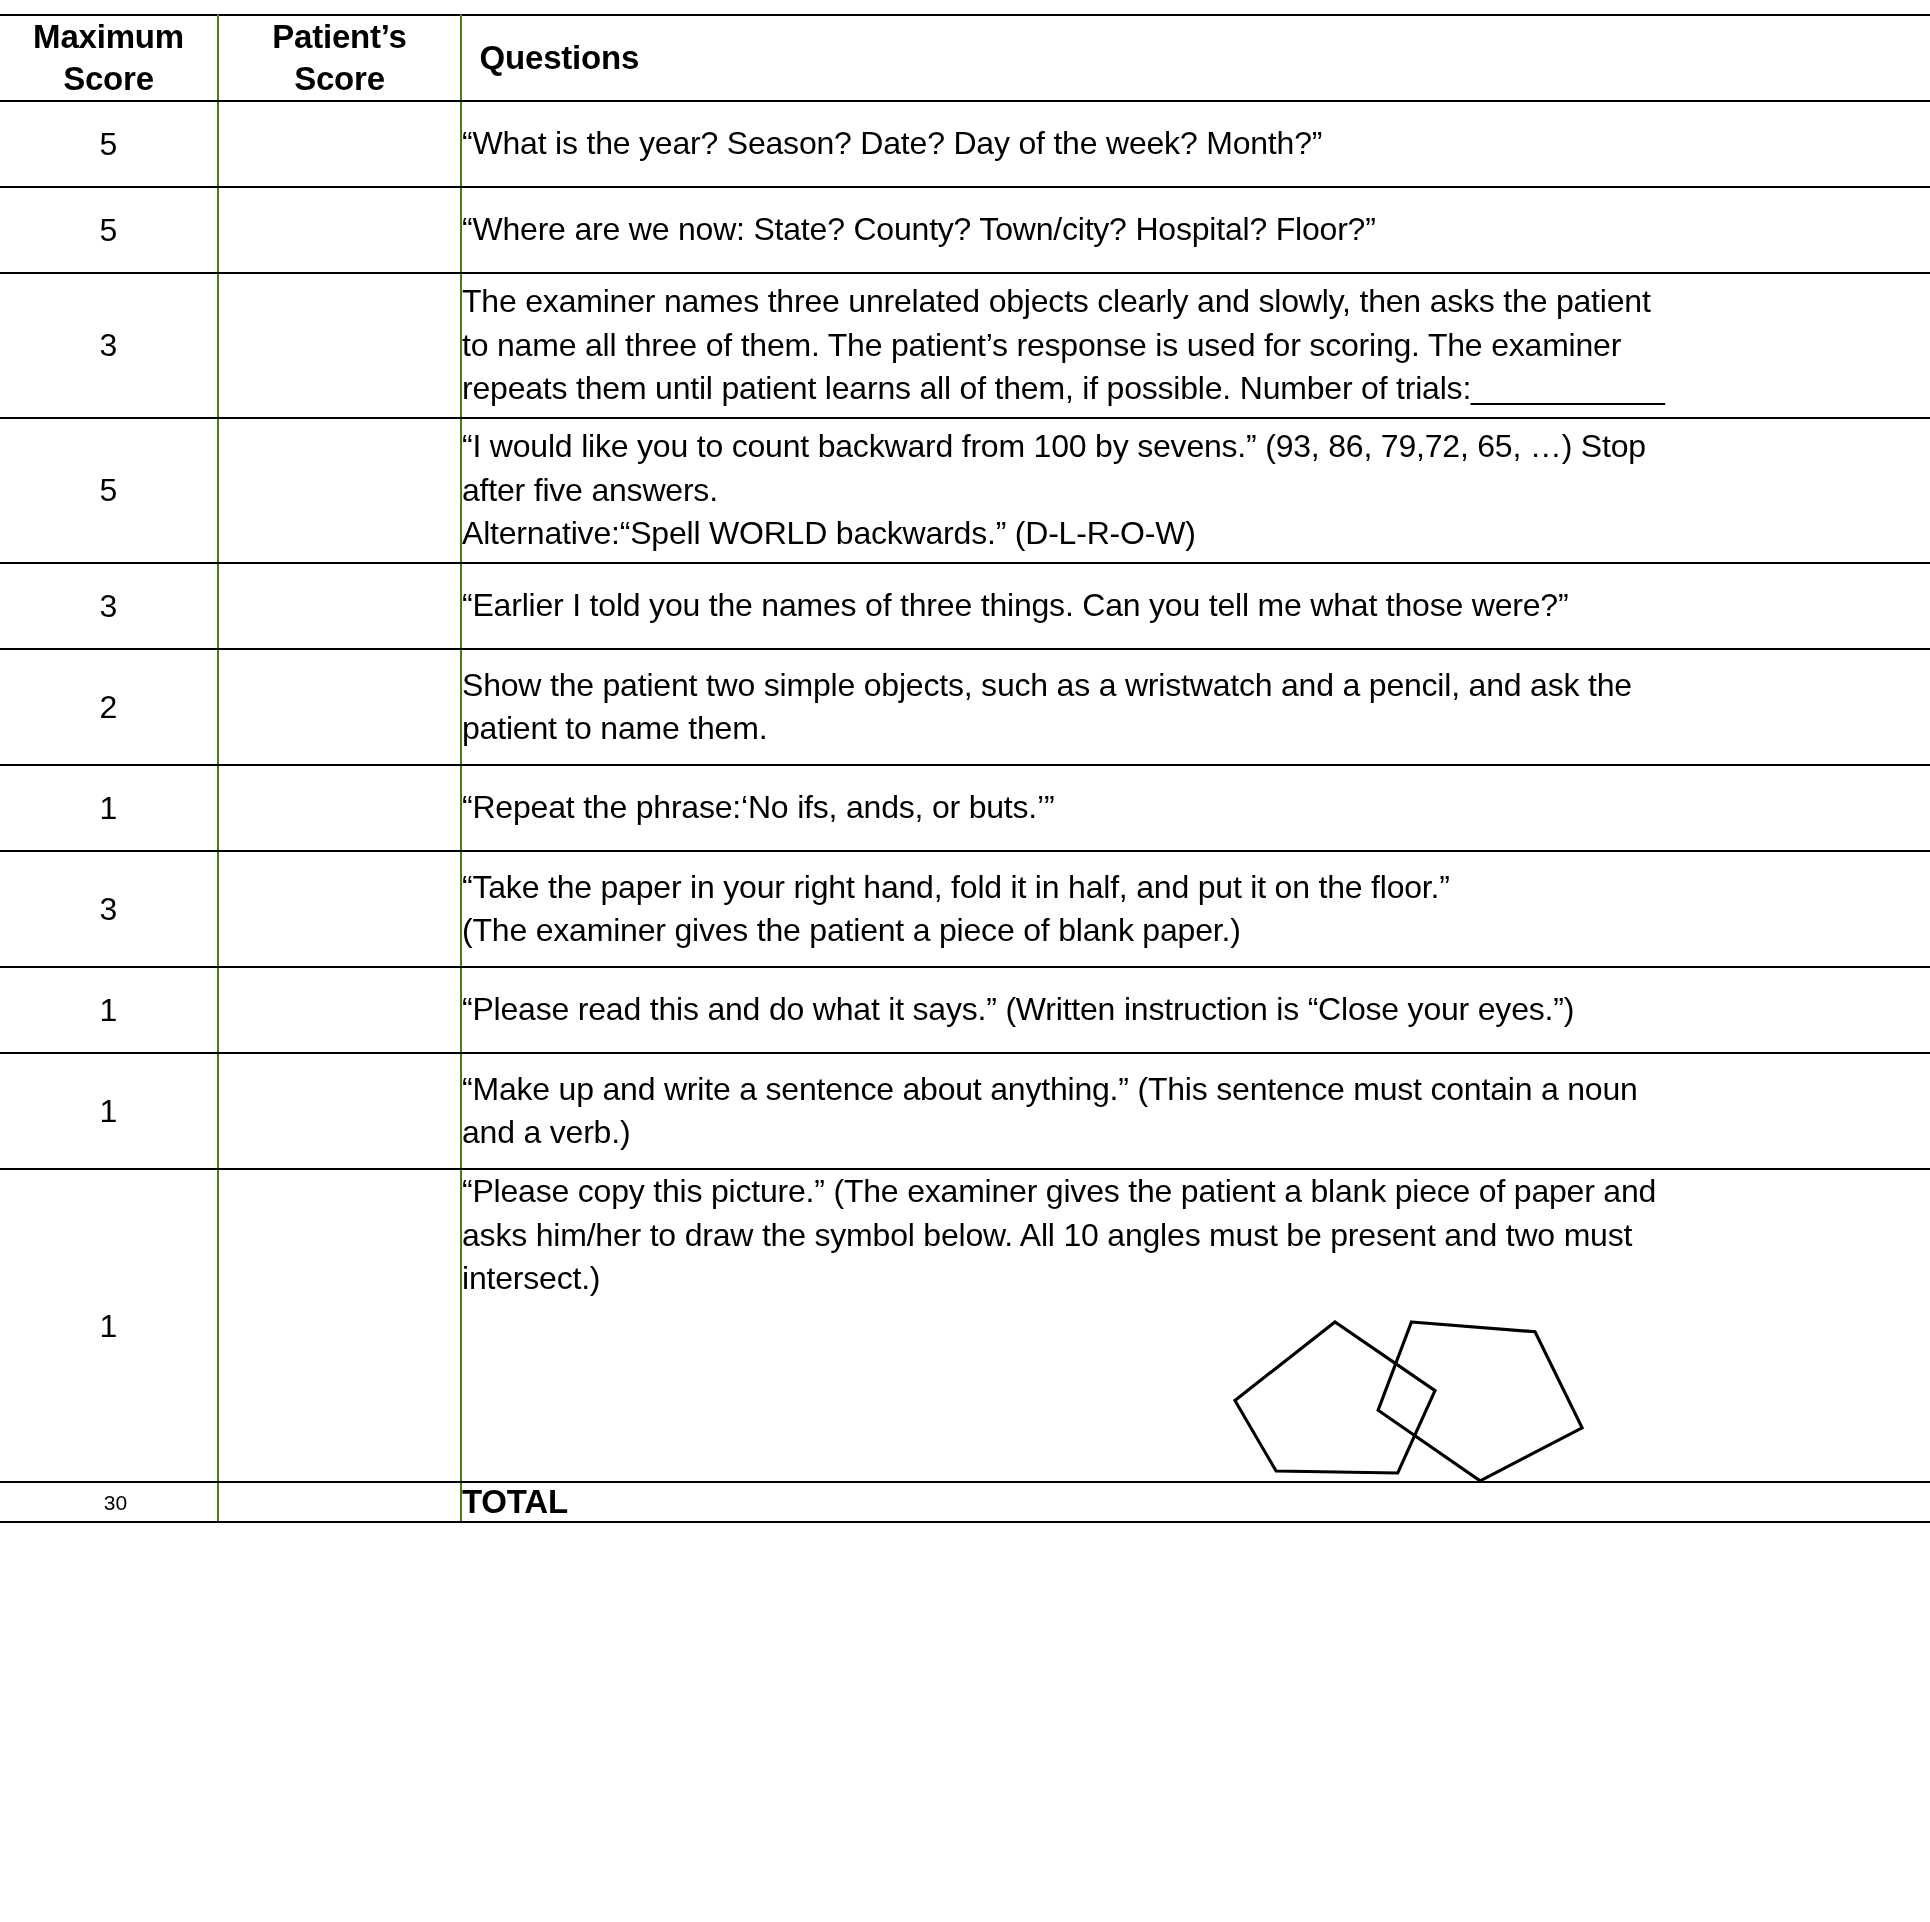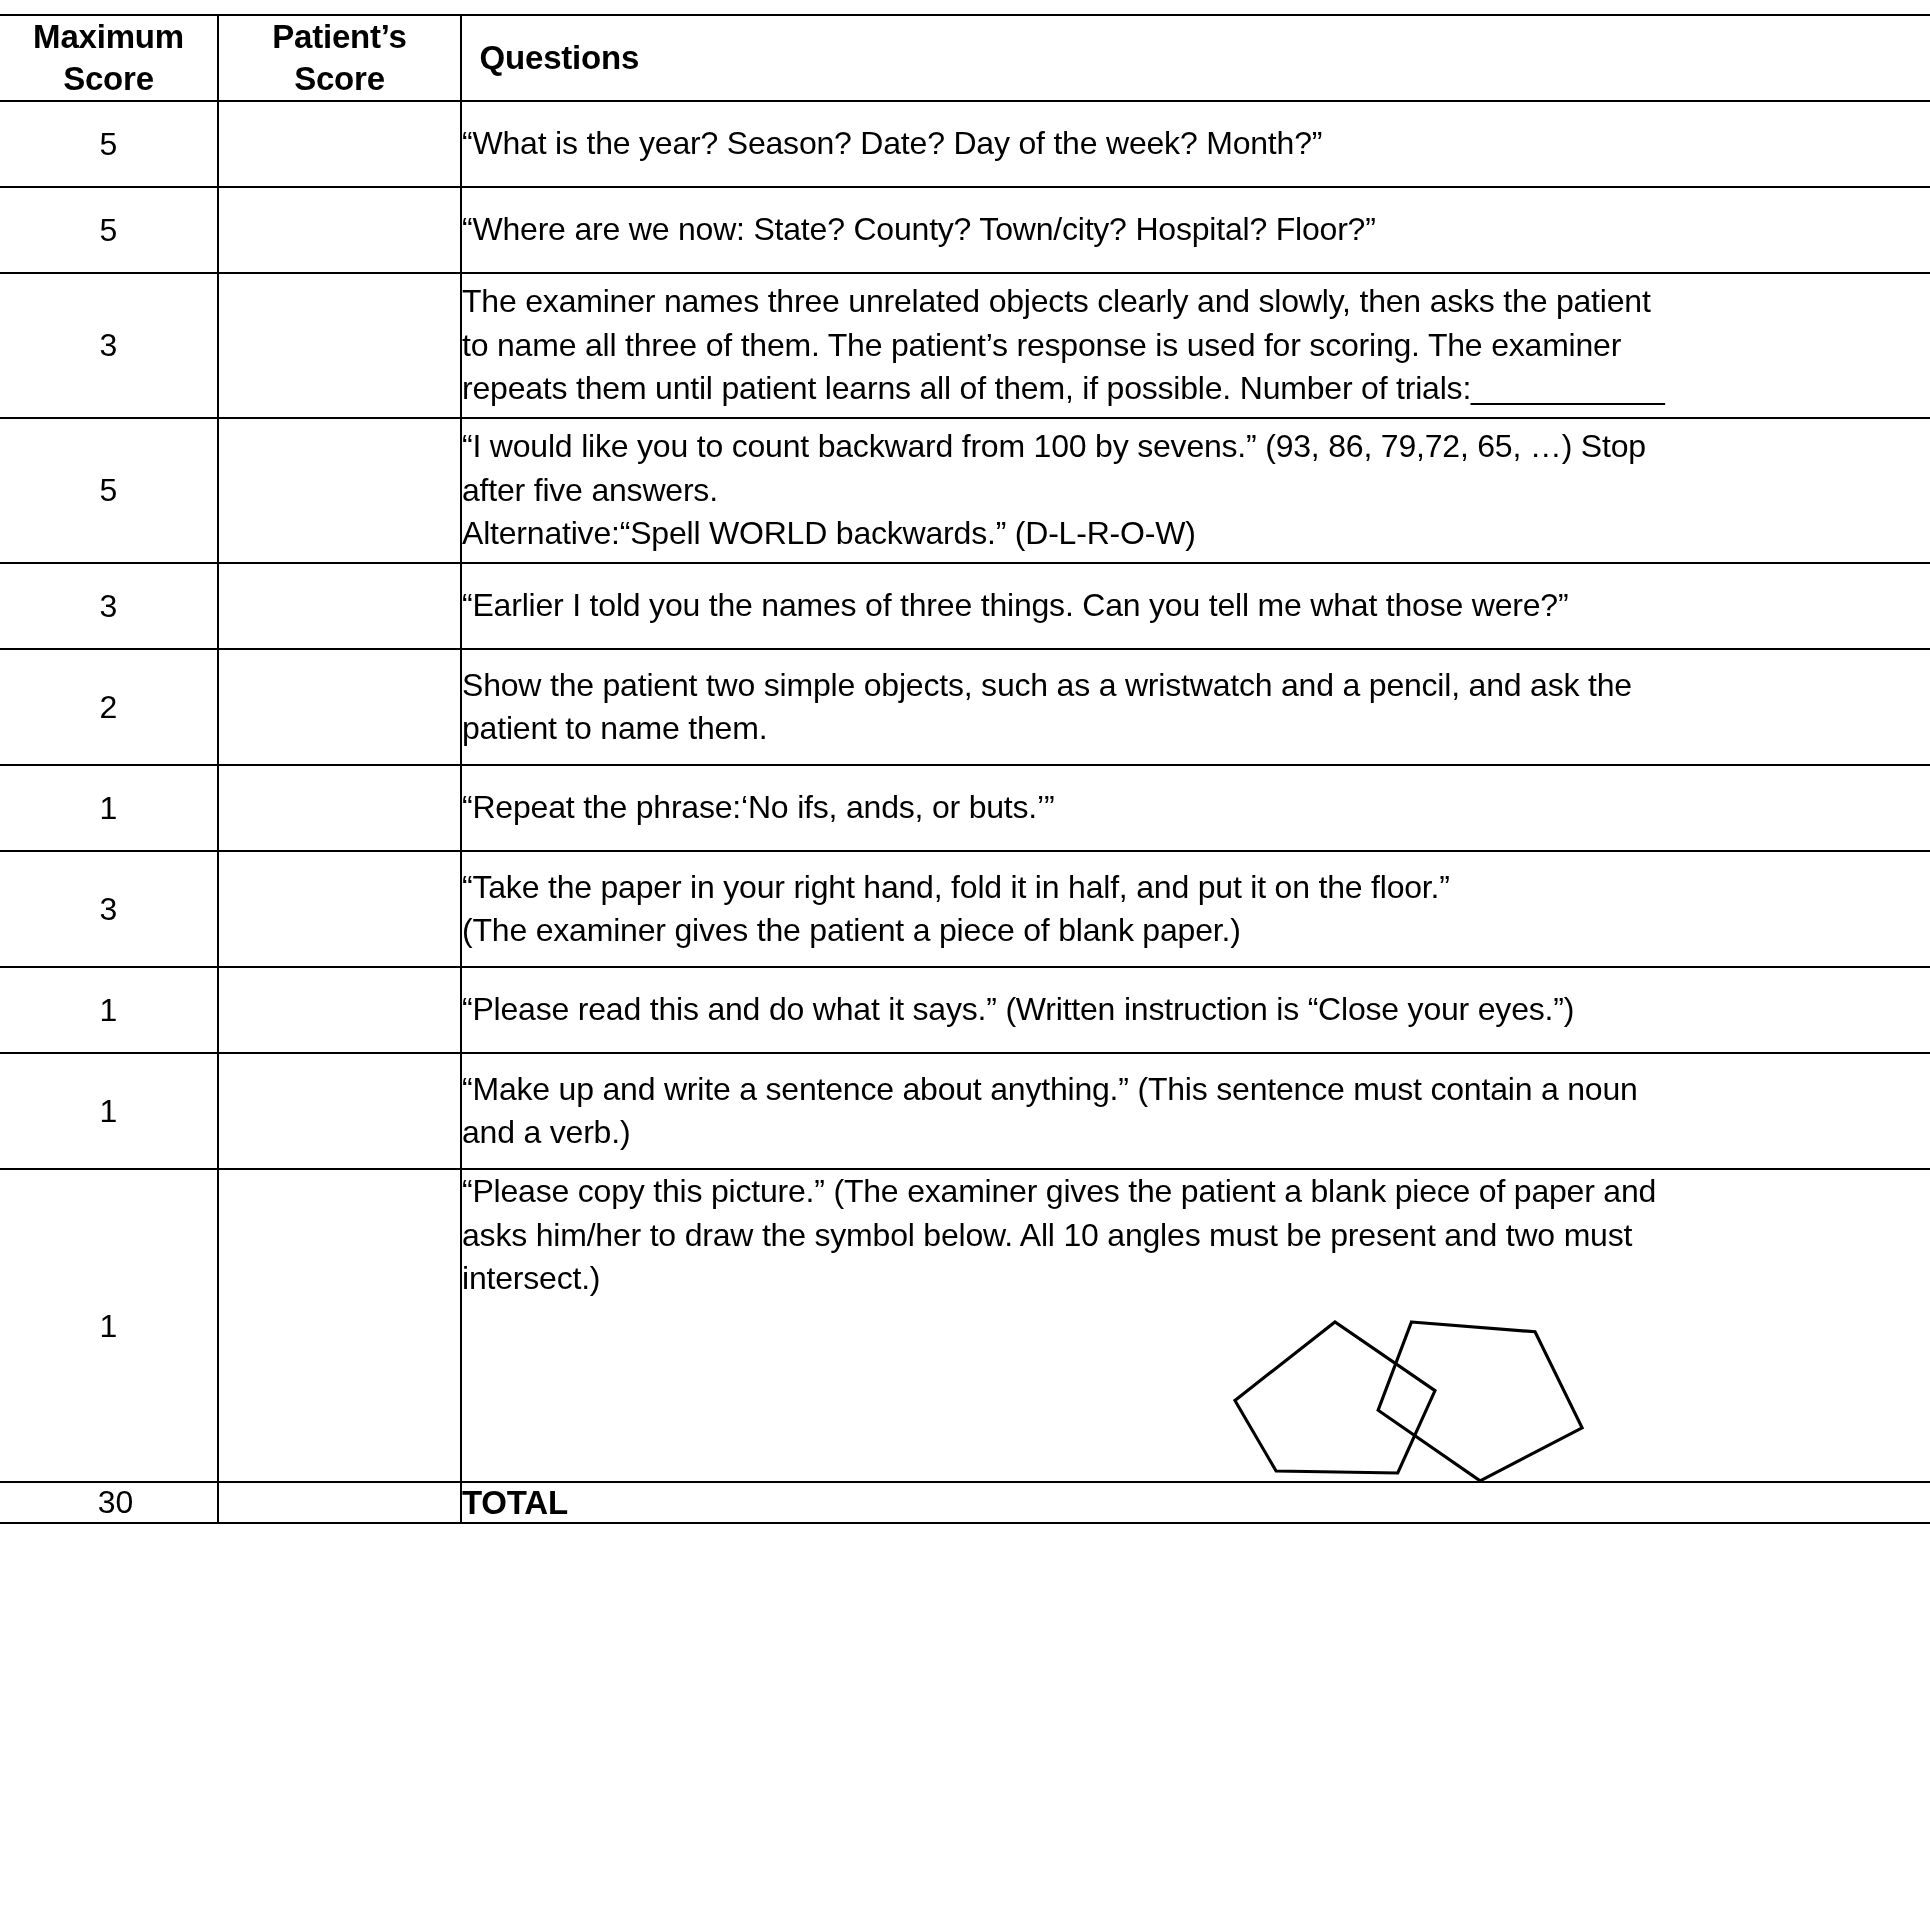--- a/index.html
+++ b/index.html
@@ -30,21 +30,21 @@
     margin-top: 13.7px;
   }
 
   table.mmse col.c-max   { width: 218px; }
   table.mmse col.c-pat   { width: 243px; }
   table.mmse col.c-q     { width: 2049px; }
 
   table.mmse td, table.mmse th {
     border-top: 2px solid #000;
     border-bottom: 2px solid #000;
-    border-right: 2px solid #000000;
+    border-right: 2px solid #4d7c0f;
     border-left: none;
     padding: 0;
     vertical-align: middle;
     background: #fff;
   }
   table.mmse td:last-child, table.mmse th:last-child { border-right: none; }
 
   
   .hdr-cell {
     text-align: center;
@@ -80,21 +80,21 @@
   .q-line { display: block; white-space: nowrap; }
 
   
   .total-row td { border-top: 4.9px solid #000; border-bottom: 4.9px solid #000; }
   .total-label {
     font-weight: bold;
     font-size: 33px;
     padding-left: 17.6px;
     letter-spacing: -0.2px;
   }
-  .total-row .score-cell { font-size: 32px; padding-left: 14px; }
+  .total-row .score-cell { font-size: 21px; padding-left: 14px; }
 
   
   tr.r-tall1 td { height: 143px; }
   tr.r-std td   { height: 84px; }
   tr.r-two td   { height: 114px; }
   tr.r-copy td  { height: 304px; }
 
   .copy-wrap { position: relative; }
   .pentagons {
     display: block;

